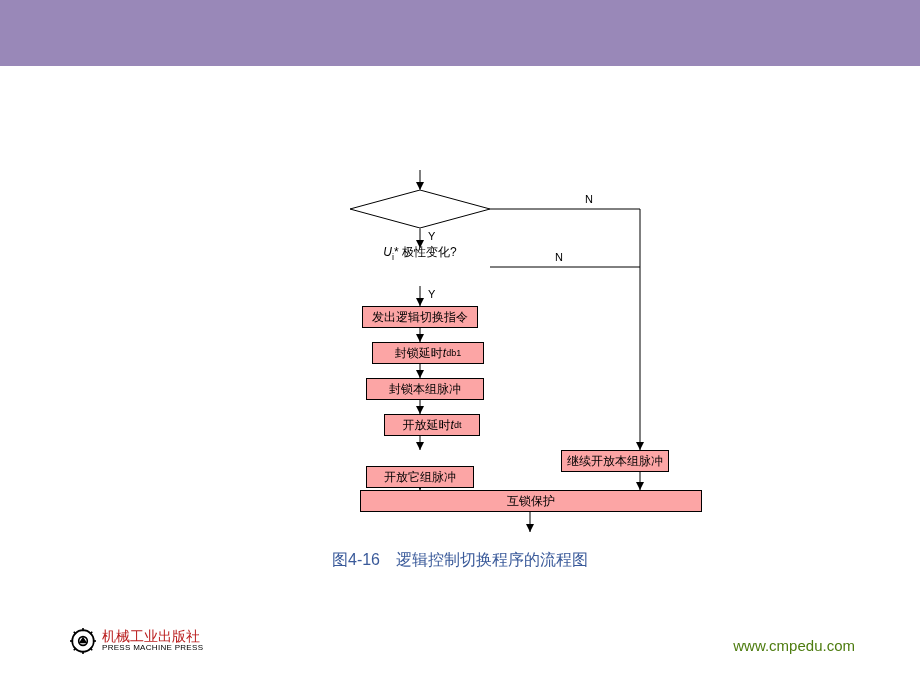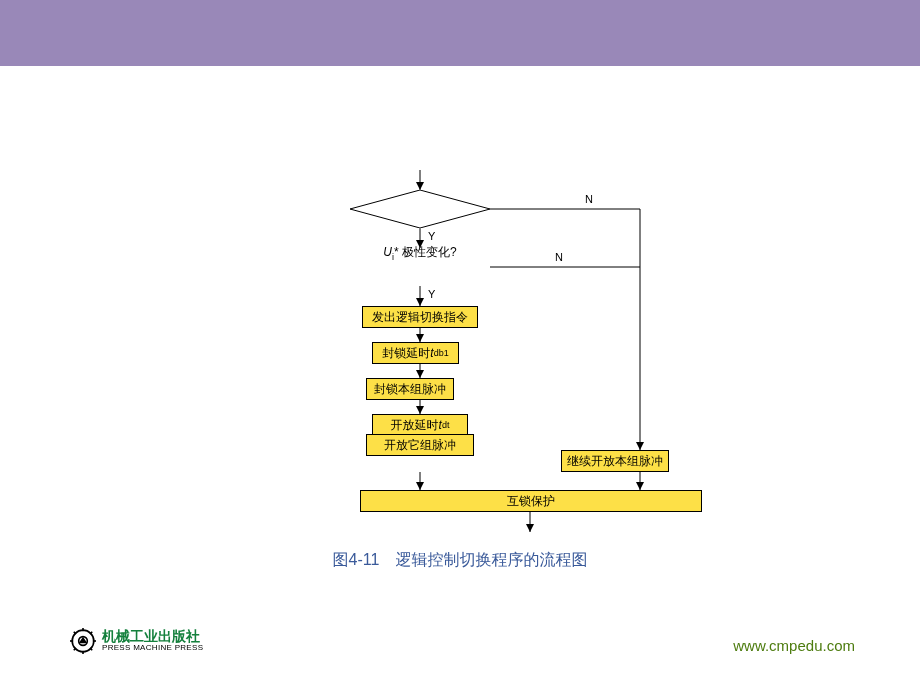--- a/index.html
+++ b/index.html
@@ -44,40 +44,40 @@
       height: 26px;
       margin-right: 6px;
     }
     .logo-text {
       display: flex;
       flex-direction: column;
       line-height: 1.1;
     }
     .logo-cn {
       font-size: 14px;
-      font-weight: bold;
-      color: #15803d;
+      font-weight: normal;
+      color: #b91c1c;
     }
     .logo-en {
       font-size: 8px;
       color: #000;
       letter-spacing: 0.3px;
     }
     .website {
       position: absolute;
       right: 65px;
       bottom: 35px;
       font-size: 15px;
       color: #4d7c0f;
       font-family: Arial, sans-serif;
     }
     .node-box {
       position: absolute;
       border: 1px solid #000;
-      background: #fde047;
+      background: #fca5a5;
       font-size: 12px;
       display: flex;
       align-items: center;
       justify-content: center;
       text-align: center;
       padding: 2px 4px;
     }
     .node-wide {
       font-size: 12px;
     }
@@ -157,34 +157,34 @@
     <div class="diamond-label"><i>U</i><sub class="sub">i</sub>* 极性变化?</div>
   </div>
   <div class="edge-label" style="left:128px;top:60px">Y</div>
   <div class="edge-label" style="left:285px;top:23px">N</div>
 
   <div class="edge-label" style="left:128px;top:118px">Y</div>
   <div class="edge-label" style="left:255px;top:81px">N</div>
 
   <div class="node-box" style="left:62px;top:136px;width:116px;height:22px">发出逻辑切换指令</div>
 
-  <div class="node-box" style="left:72px;top:172px;width:87px;height:22px">封锁延时<i>t</i><sub class="sub">db1</sub></div>
-
-  <div class="node-box" style="left:66px;top:208px;width:88px;height:22px">封锁本组脉冲</div>
-
-  <div class="node-box" style="left:72px;top:244px;width:96px;height:22px">开放延时<i>t</i><sub class="sub">dt</sub></div>
-
-  <div class="node-box" style="left:66px;top:264px;width:108px;height:22px">开放它组脉冲</div>
+  <div class="node-box" style="left:72px;top:172px;width:112px;height:22px">封锁延时<i>t</i><sub class="sub">db1</sub></div>
+
+  <div class="node-box" style="left:66px;top:208px;width:118px;height:22px">封锁本组脉冲</div>
+
+  <div class="node-box" style="left:84px;top:244px;width:96px;height:22px">开放延时<i>t</i><sub class="sub">dt</sub></div>
+
+  <div class="node-box" style="left:66px;top:296px;width:108px;height:22px">开放它组脉冲</div>
 
   <div class="node-box" style="left:261px;top:280px;width:108px;height:22px">继续开放本组脉冲</div>
 
   <div class="node-box node-wide" style="left:60px;top:320px;width:342px;height:22px">互锁保护</div>
 </div>
 
-<div class="caption">图4-11　逻辑控制切换程序的流程图</div>
+<div class="caption">图4-16　逻辑控制切换程序的流程图</div>
 
 <div class="logo-area">
   <svg class="logo-gear" viewBox="0 0 24 24">
     <circle cx="12" cy="12" r="10" fill="none" stroke="#000" stroke-width="1.5"></circle>
     <circle cx="12" cy="12" r="4" fill="none" stroke="#000" stroke-width="1.5"></circle>
     <g stroke="#000" stroke-width="1.5">
       <line x1="12" y1="0" x2="12" y2="3"></line>
         <line x1="12" y1="21" x2="12" y2="24"></line>
       <line x1="0" y1="12" x2="3" y2="12"></line>
         <line x1="21" y1="12" x2="24" y2="12"></line>

